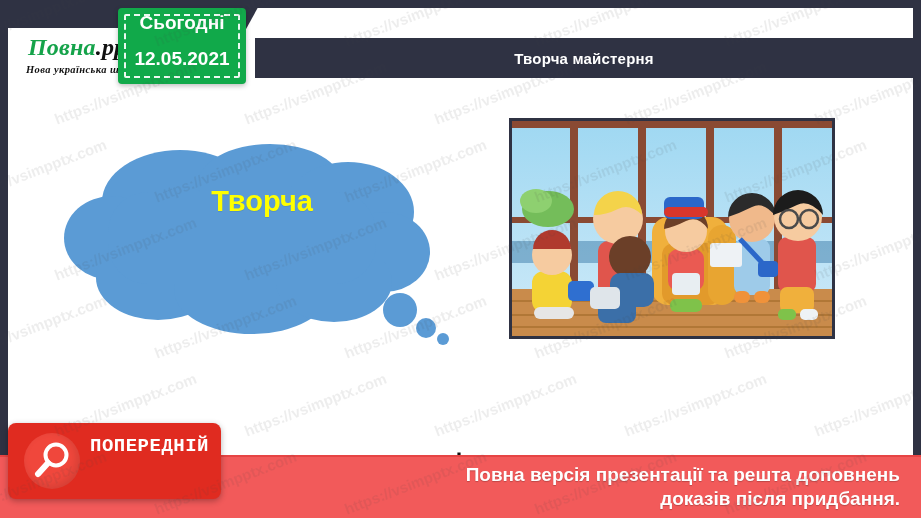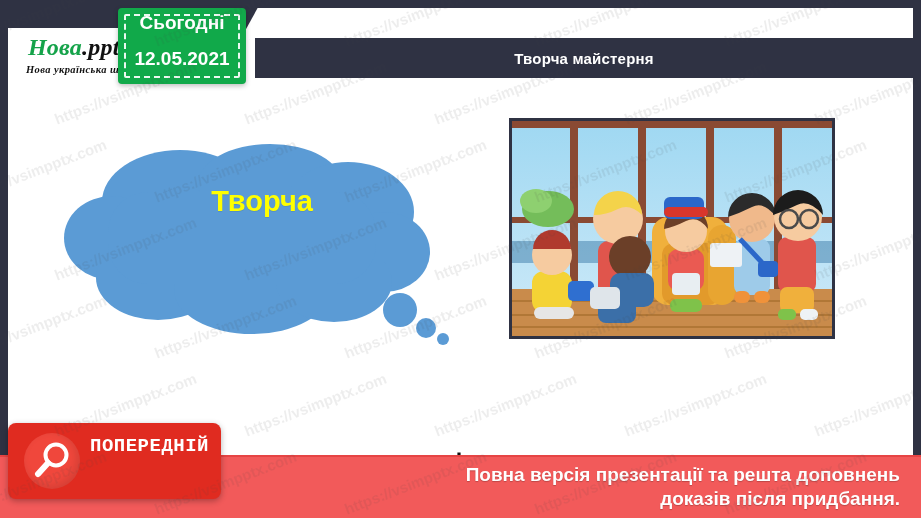--- a/index.html
+++ b/index.html
@@ -83,21 +83,21 @@
 <body>
 
 <div class="slide">
 
   <div class="page"></div>
 
   <div class="ribbon"></div>
 
   <div class="logo-card">
     <div class="logo-main">
-      <span class="g">Нова</span><span>.pptx</span>
+      <span class="g">Повна</span><span>.pptx</span>
     </div>
     <div class="logo-sub">Нова українська школа</div>
   </div>
 
   <div class="today">
     <div class="today-l1">Сьогодні</div>
     <div class="today-l2">12.05.2021</div>
   </div>
 
   <div class="header">

